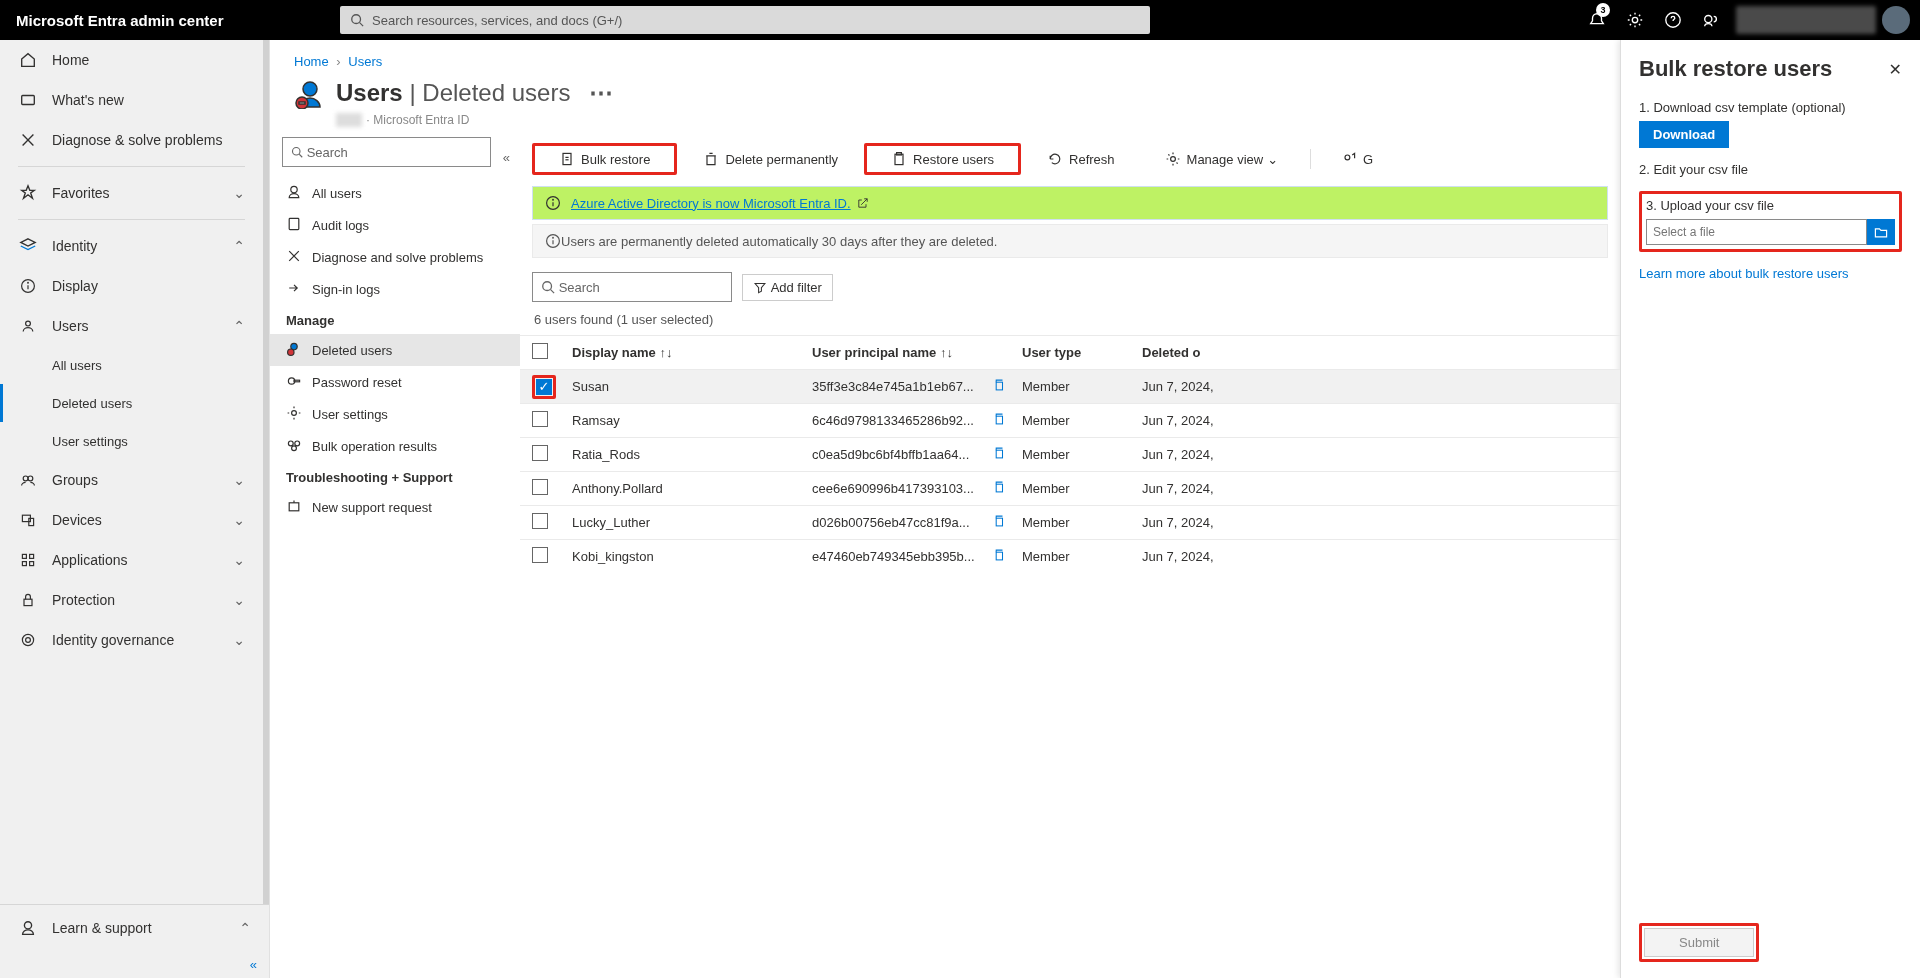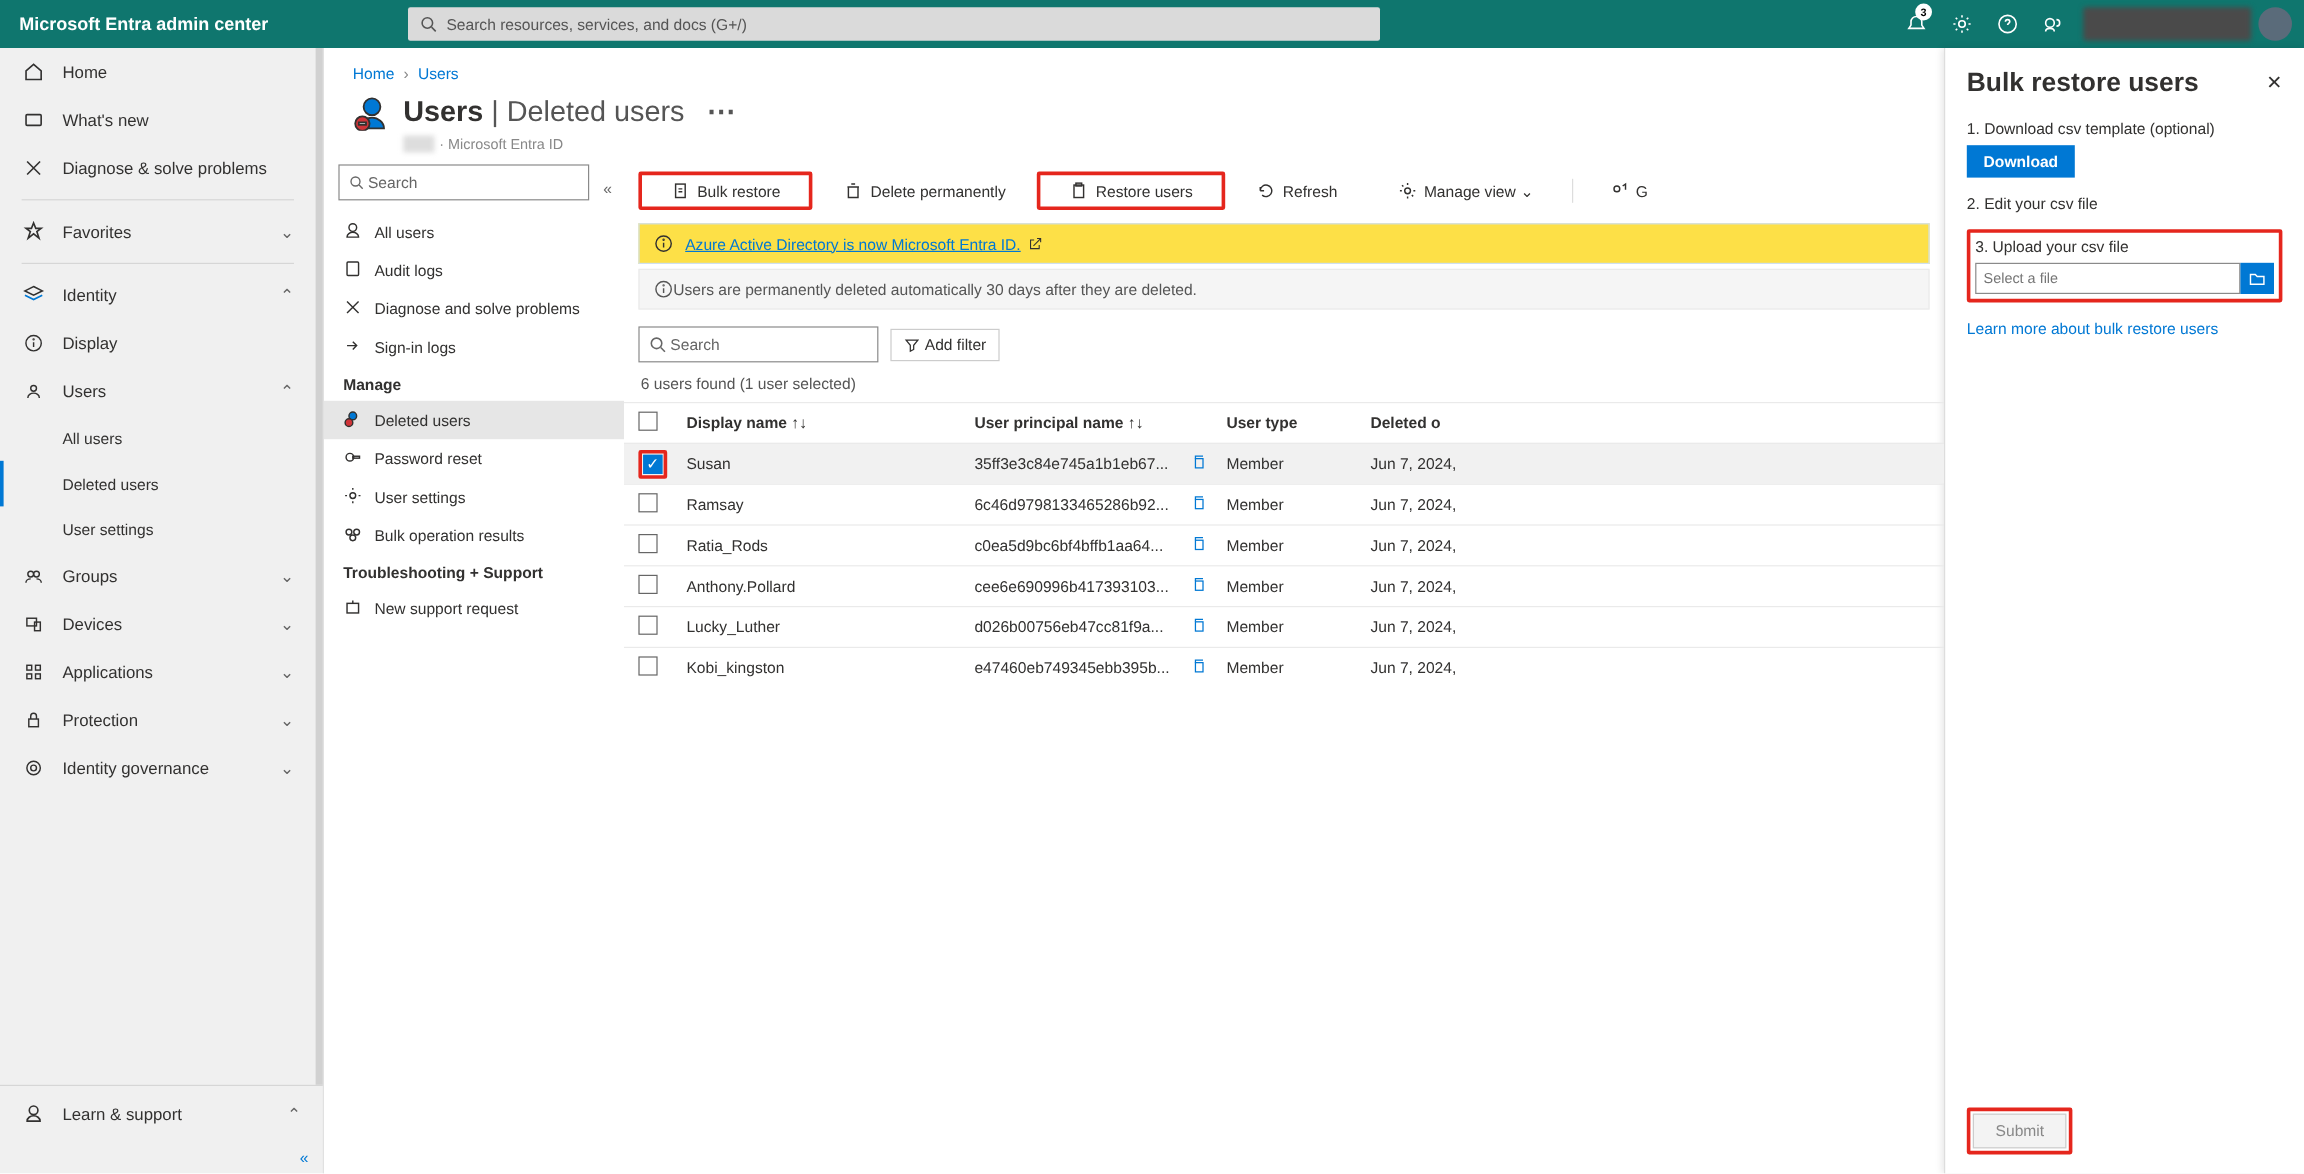--- a/index.html
+++ b/index.html
@@ -1,19 +1,19 @@
 <!DOCTYPE html>
 <html><head>
 <meta charset="utf-8">
 <style>
 * { margin: 0; padding: 0; box-sizing: border-box; font-family: 'Segoe UI', Arial, sans-serif; }
 body { background: #fff; font-size: 13px; color: #323130; overflow: hidden; }
 
 
-.top-header { height: 40px; background: #0f766e; display: flex; align-items: center; color: #fff; }
+.top-header { height: 40px; background: #000000; display: flex; align-items: center; color: #fff; }
 .brand { padding: 0 16px; font-size: 15px; font-weight: 600; width: 340px; }
 .global-search { flex: 0 0 810px; height: 28px; background: #dadada; border-radius: 2px; display: flex; align-items: center; padding: 0 10px; color: #555; font-size: 13px; }
 .global-search svg { margin-right: 8px; }
 .header-spacer { flex: 1; }
 .header-icons { display: flex; align-items: center; padding-right: 10px; }
 .header-icon { width: 38px; height: 40px; display: flex; align-items: center; justify-content: center; position: relative; }
 .badge { position: absolute; top: 3px; right: 6px; background: #fff; color: #000; border-radius: 50%; width: 14px; height: 14px; font-size: 9px; display: flex; align-items: center; justify-content: center; font-weight: bold; }
 .user-blur { width: 140px; height: 28px; background: #4a4a4a; border-radius: 2px; filter: blur(2px); margin: 0 6px; }
 .avatar-top { width: 28px; height: 28px; background: #5a6b7a; border-radius: 50%; }
 
@@ -53,21 +53,21 @@
 
 .content-row { display: flex; }
 .subnav-col { width: 250px; padding: 0 0 0 0; position: relative; }
 .main-col { flex: 1; }
 
 .toolbar { display: flex; align-items: center; padding: 6px 12px; border-bottom: 1px solid transparent; }
 .tb-btn { display: flex; align-items: center; padding: 5px 24px; font-size: 13px; cursor: pointer; margin-right: 2px; }
 .tb-btn svg { margin-right: 6px; }
 .highlight-red { border: 3px solid #e5261d; border-radius: 2px; }
 
-.info-banner { margin: 4px 12px; padding: 8px 12px; background: #fde047; border: 1px solid #cfe0ef; display: flex; align-items: center; font-size: 13px; }
+.info-banner { margin: 4px 12px; padding: 8px 12px; background: #bef264; border: 1px solid #cfe0ef; display: flex; align-items: center; font-size: 13px; }
 .info-banner a { color: #0078d4; text-decoration: underline; }
 .info-banner svg { margin-right: 10px; flex-shrink: 0; }
 .info-gray { margin: 4px 12px 8px; padding: 8px 12px; background: #f5f5f5; border: 1px solid #eaeaea; display: flex; align-items: center; font-size: 13px; color: #555; }
 
 .filter-row { display: flex; align-items: center; padding: 6px 12px; gap: 10px; }
 .search-box { width: 200px; height: 30px; border: 1px solid #8a8a8a; display: flex; align-items: center; padding: 0 8px; color: #666; }
 .add-filter { display: flex; align-items: center; padding: 5px 10px; border: 1px solid #ccc; font-size: 13px; }
 
 .count-row { padding: 4px 14px 8px; font-size: 13px; color: #555; }
 
@@ -93,21 +93,21 @@
 .rp-title { font-size: 22px; font-weight: 600; flex: 1; }
 .rp-close { font-size: 16px; cursor: pointer; }
 .rp-body { padding: 6px 18px; flex: 1; font-size: 13px; }
 .rp-step { margin-bottom: 14px; }
 .dl-btn { background: #0078d4; color: #fff; border: none; padding: 6px 14px; font-size: 13px; font-weight: 600; margin-top: 6px; cursor: pointer; }
 .upload-row { display: flex; margin-top: 6px; }
 .upload-input { flex: 1; border: 1px solid #8a8a8a; height: 26px; padding: 0 6px; font-size: 12px; color: #ef4444; }
 .upload-btn { width: 28px; height: 26px; background: #0078d4; display: flex; align-items: center; justify-content: center; color: #fff; }
 .rp-link { color: #0078d4; text-decoration: none; display: block; margin-top: 14px; }
 .rp-footer { padding: 10px 18px 16px; }
-.submit-btn { padding: 6px 18px; background: #f3f3f3; border: 1px solid #ccc; color: #888; font-size: 13px; }
+.submit-btn { padding: 6px 34px; background: #f3f3f3; border: 1px solid #ccc; color: #888; font-size: 13px; }
 
 
 svg { stroke: currentColor; fill: none; stroke-width: 1.5; }
 </style>
 </head>
 <body>
 
 <div class="top-header">
   <div class="brand">Microsoft Entra admin center</div>
   <div class="global-search">

